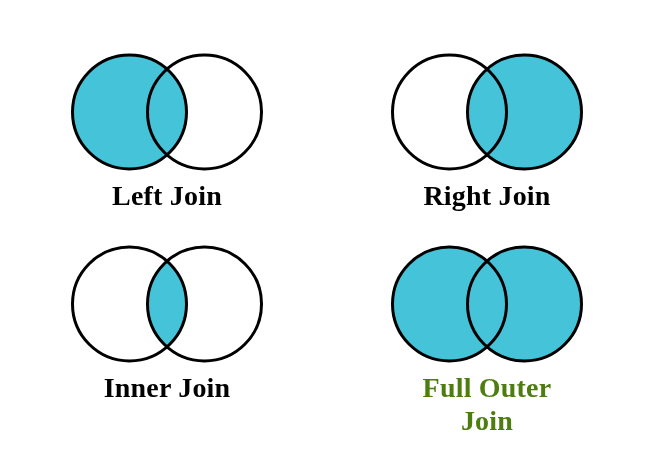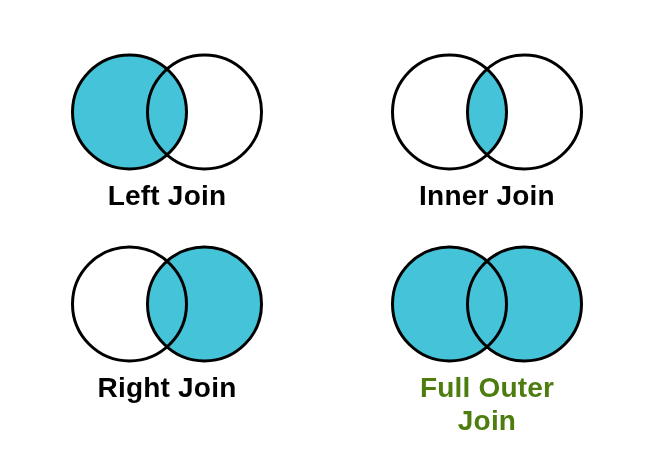--- a/index.html
+++ b/index.html
@@ -6,21 +6,21 @@
     margin: 0;
     padding: 0;
     background: #FFFFFF;
   }
   .canvas {
     position: relative;
     width: 654px;
     height: 474px;
     background: #FFFFFF;
     overflow: hidden;
-    font-family: Liberation Sans, sans-serif;
+    font-family: Liberation Serif, serif;
   }
   .grid {
     display: grid;
     grid-template-columns: 320px 320px;
     justify-content: center;
     row-gap: 29px;
     padding-top: 49px;
   }
   .cell {
     margin: 0;
@@ -58,37 +58,37 @@
         <path class="fill-lens" d="M 100 20.1 A 57 57 0 0 1 100 105.9 A 57 57 0 0 1 100 20.1 Z" stroke="none" fill="#45C3D9"></path>
         <circle class="ring" cx="62.5" cy="63" r="57" stroke-width="3" stroke="#000000"></circle>
         <circle class="ring" cx="137.5" cy="63" r="57" stroke-width="3" stroke="#000000"></circle>
       </svg>
       <figcaption class="venn-label" style="color: rgb(0, 0, 0);">Left Join</figcaption>
     </figure>
 
     <figure class="cell">
       <svg class="venn" width="200" height="126" viewBox="0 0 200 126">
         <circle class="fill-left" cx="62.5" cy="63" r="57" stroke="none" fill="none"></circle>
+        <circle class="fill-right" cx="137.5" cy="63" r="57" stroke="none" fill="#45C3D9"></circle>
+        <path class="fill-lens" d="M 100 20.1 A 57 57 0 0 1 100 105.9 A 57 57 0 0 1 100 20.1 Z" stroke="none" fill="#45C3D9"></path>
+        <circle class="ring" cx="62.5" cy="63" r="57" stroke-width="3" stroke="#000000"></circle>
+        <circle class="ring" cx="137.5" cy="63" r="57" stroke-width="3" stroke="#000000"></circle>
+      </svg>
+      <figcaption class="venn-label" style="color: rgb(0, 0, 0);">Right Join</figcaption>
+    </figure>
+
+    <figure class="cell">
+      <svg class="venn" width="200" height="126" viewBox="0 0 200 126">
+        <circle class="fill-left" cx="62.5" cy="63" r="57" stroke="none" fill="none"></circle>
         <circle class="fill-right" cx="137.5" cy="63" r="57" stroke="none" fill="none"></circle>
         <path class="fill-lens" d="M 100 20.1 A 57 57 0 0 1 100 105.9 A 57 57 0 0 1 100 20.1 Z" stroke="none" fill="#45C3D9"></path>
         <circle class="ring" cx="62.5" cy="63" r="57" stroke-width="3" stroke="#000000"></circle>
         <circle class="ring" cx="137.5" cy="63" r="57" stroke-width="3" stroke="#000000"></circle>
       </svg>
       <figcaption class="venn-label" style="color: rgb(0, 0, 0);">Inner Join</figcaption>
-    </figure>
-
-    <figure class="cell">
-      <svg class="venn" width="200" height="126" viewBox="0 0 200 126">
-        <circle class="fill-left" cx="62.5" cy="63" r="57" stroke="none" fill="none"></circle>
-        <circle class="fill-right" cx="137.5" cy="63" r="57" stroke="none" fill="#45C3D9"></circle>
-        <path class="fill-lens" d="M 100 20.1 A 57 57 0 0 1 100 105.9 A 57 57 0 0 1 100 20.1 Z" stroke="none" fill="#45C3D9"></path>
-        <circle class="ring" cx="62.5" cy="63" r="57" stroke-width="3" stroke="#000000"></circle>
-        <circle class="ring" cx="137.5" cy="63" r="57" stroke-width="3" stroke="#000000"></circle>
-      </svg>
-      <figcaption class="venn-label" style="color: rgb(0, 0, 0);">Right Join</figcaption>
     </figure>
 
     <figure class="cell">
       <svg class="venn" width="200" height="126" viewBox="0 0 200 126">
         <circle class="fill-left" cx="62.5" cy="63" r="57" stroke="none" fill="#45C3D9"></circle>
         <circle class="fill-right" cx="137.5" cy="63" r="57" stroke="none" fill="#45C3D9"></circle>
         <path class="fill-lens" d="M 100 20.1 A 57 57 0 0 1 100 105.9 A 57 57 0 0 1 100 20.1 Z" stroke="none" fill="#45C3D9"></path>
         <circle class="ring" cx="62.5" cy="63" r="57" stroke-width="3" stroke="#000000"></circle>
         <circle class="ring" cx="137.5" cy="63" r="57" stroke-width="3" stroke="#000000"></circle>
       </svg>

